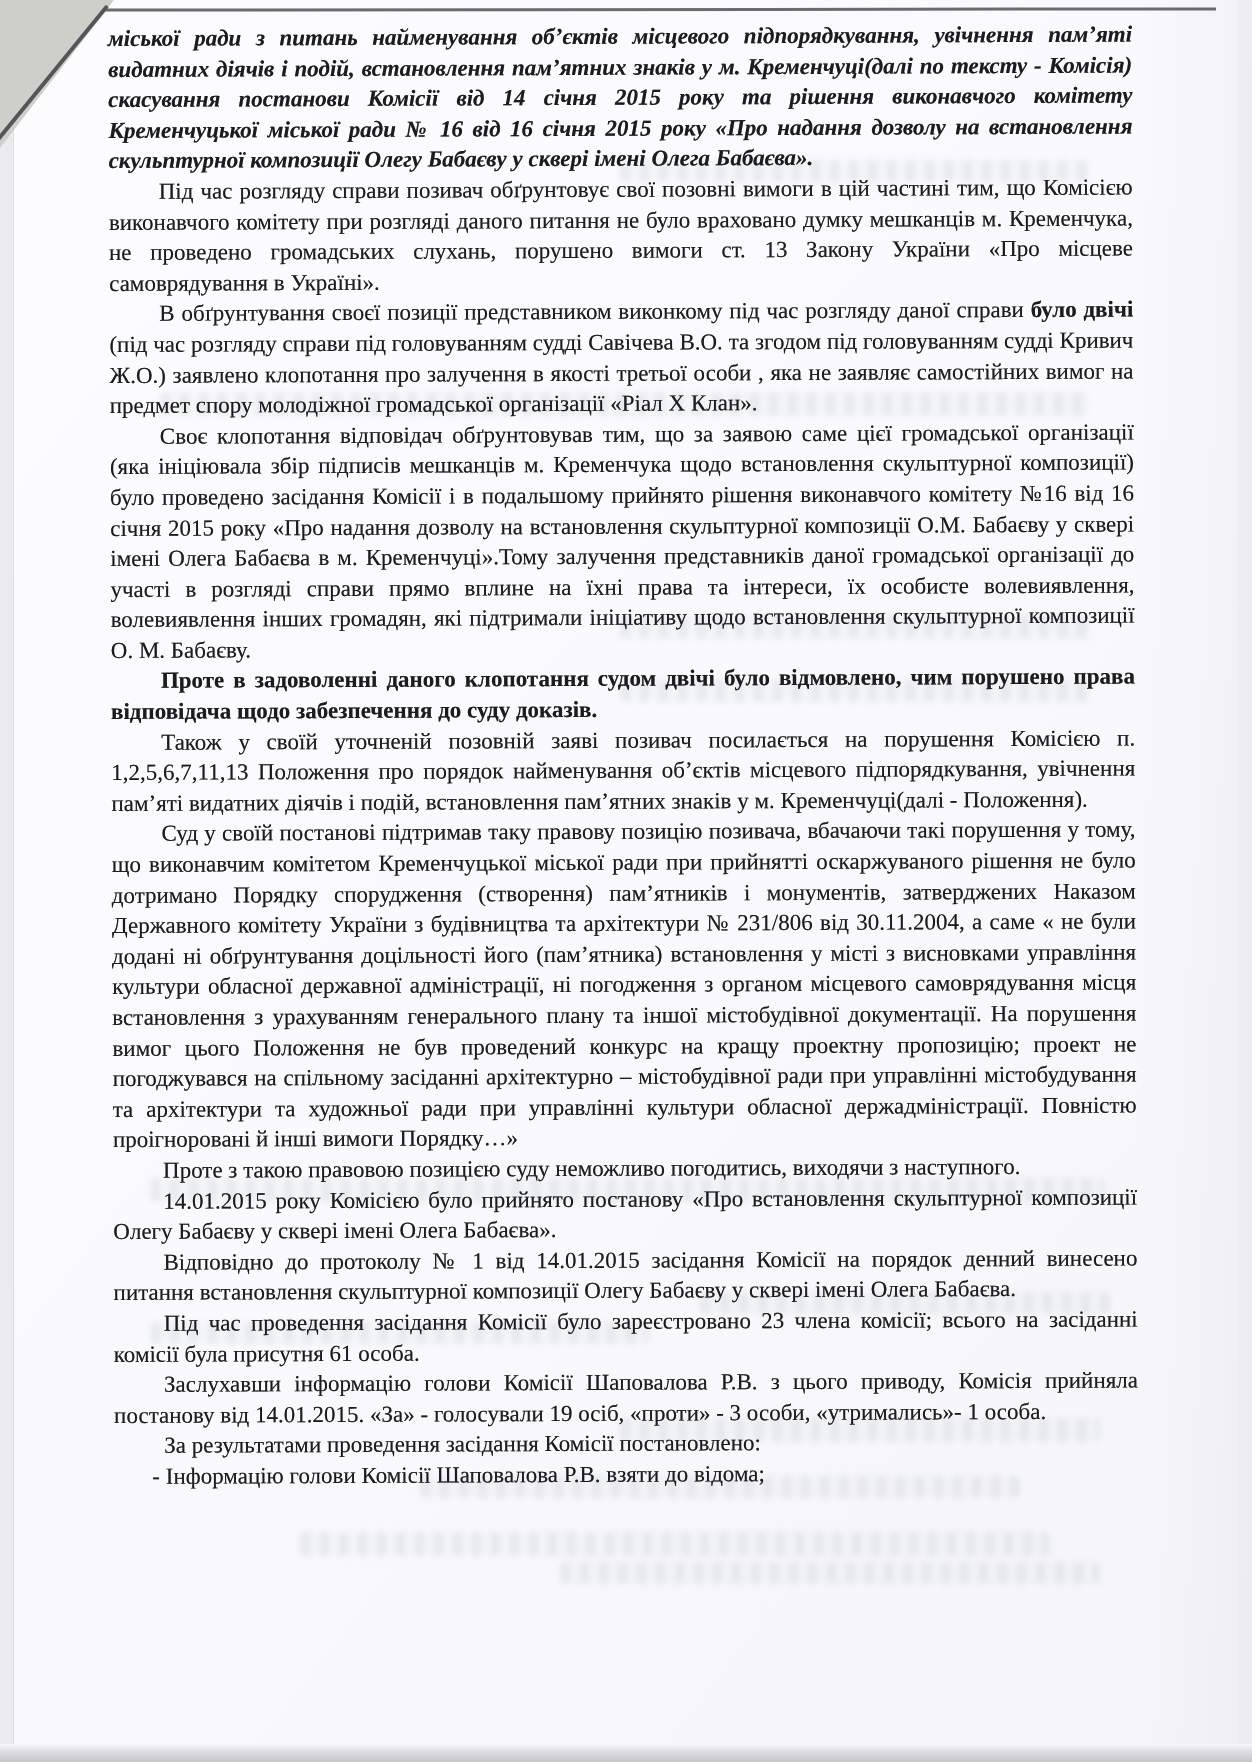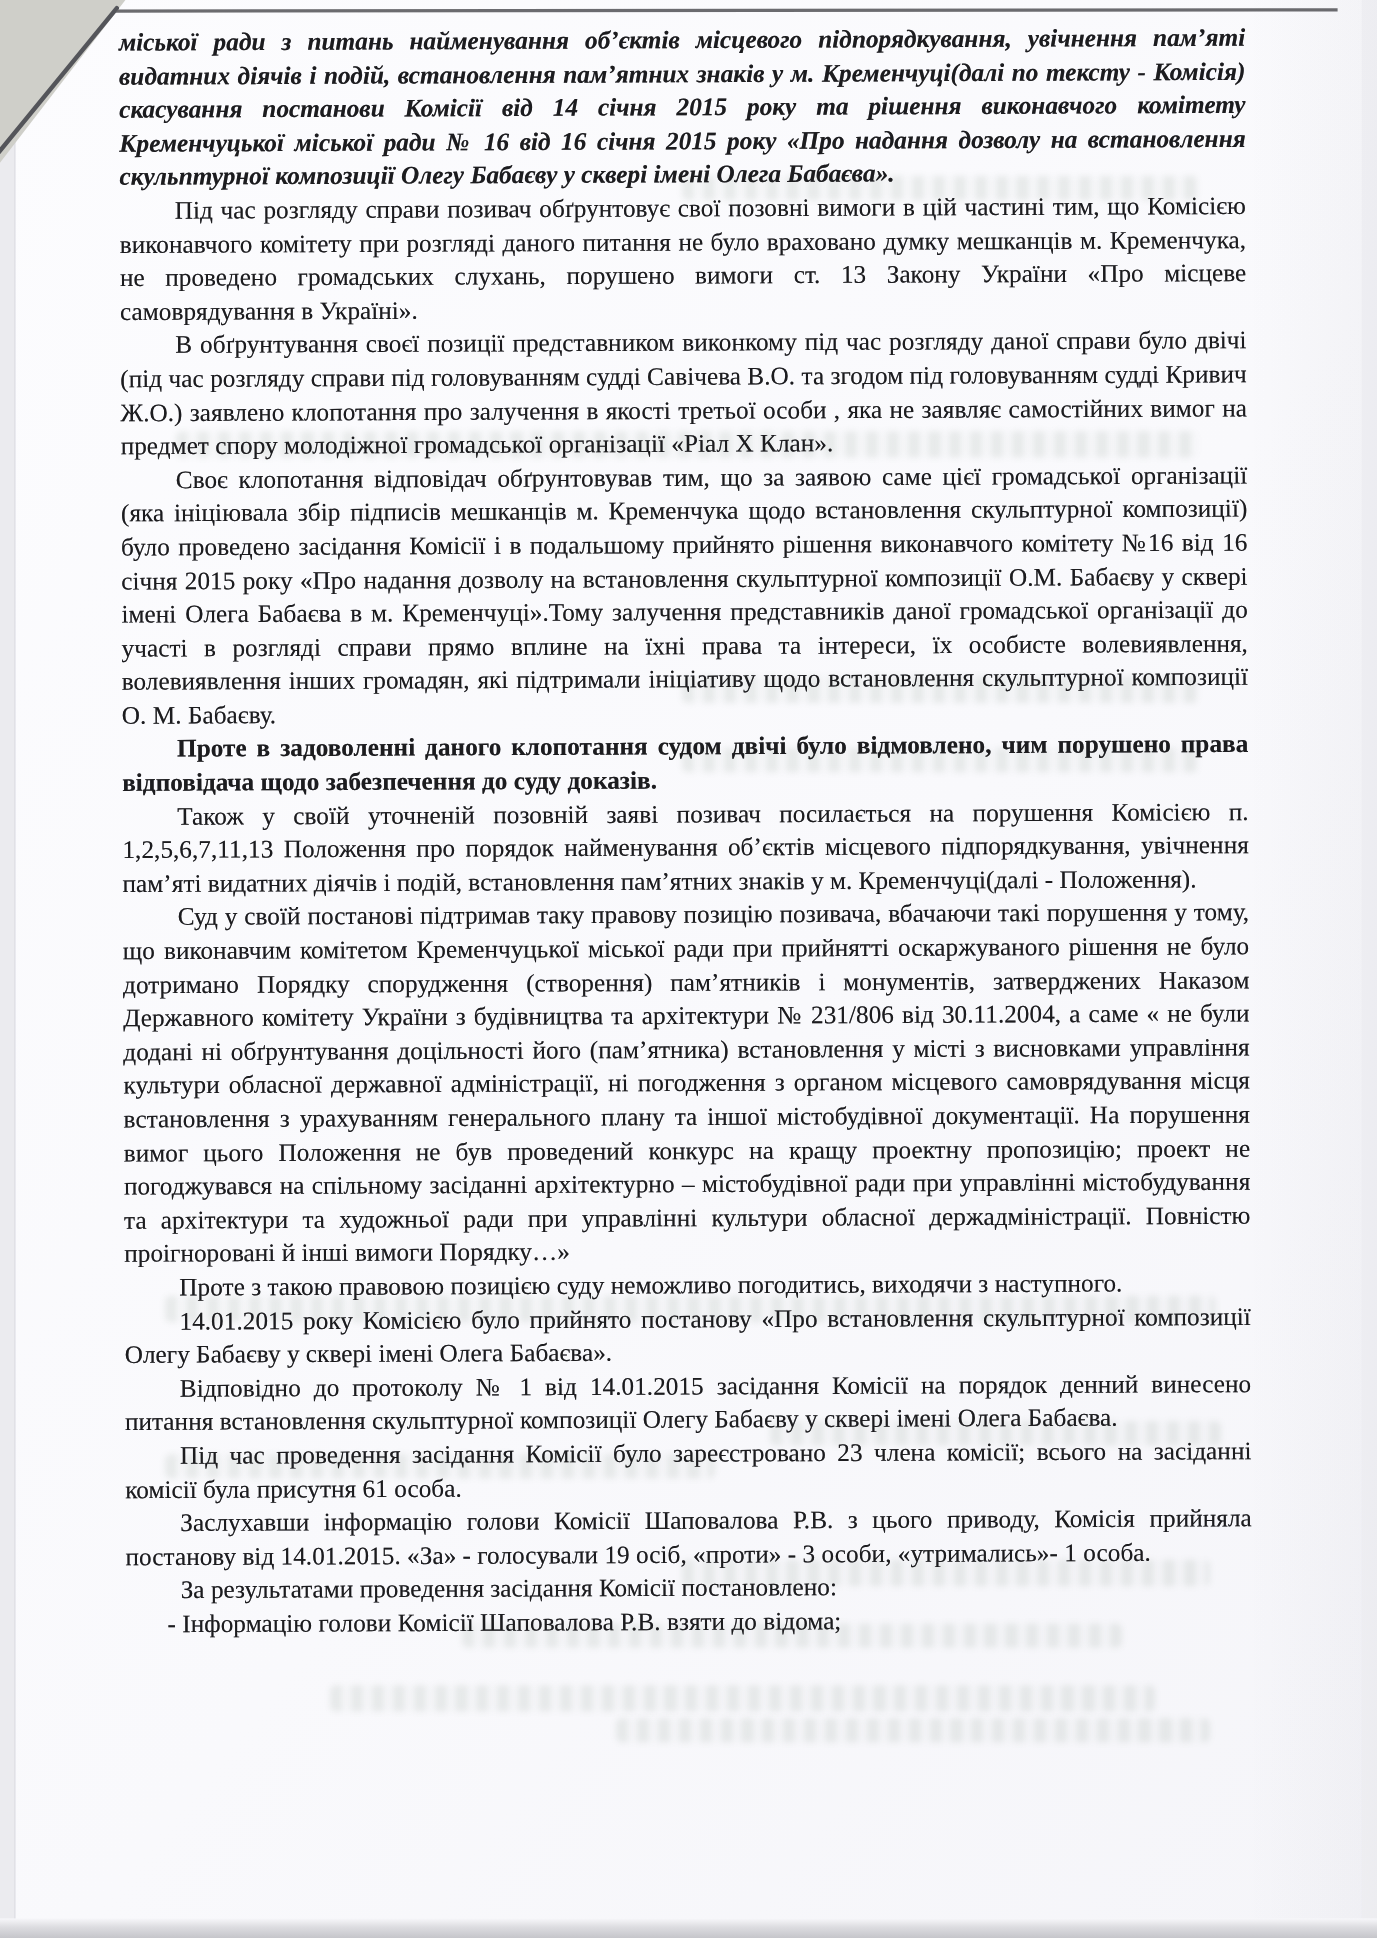--- a/index.html
+++ b/index.html
@@ -59,21 +59,21 @@
     color:#1c1c1f;
     font-size:23px;line-height:30.6px;
     text-align:justify;
     transform:rotate(-0.25deg);transform-origin:top left;
     text-shadow:0 0 0.4px rgba(20,20,25,.55);
   }
   .text-block p{margin:0;text-indent:50px;}
   p.heading{font-weight:bold;font-style:italic;text-indent:0;}
   p.bold-para{font-weight:bold;}
   p.list-item{text-indent:0;padding-left:38px;text-align:left;}
-  .bold-inline{font-weight:normal;}
+  .bold-inline{font-weight:bold;}
 </style>
 </head>
 <body>
 
 <div class="sheet">
 
   <div class="left-strip"></div>
   <div class="right-strip"></div>
   <div class="shade-right"></div>
   <div class="top-edge-line"></div>

